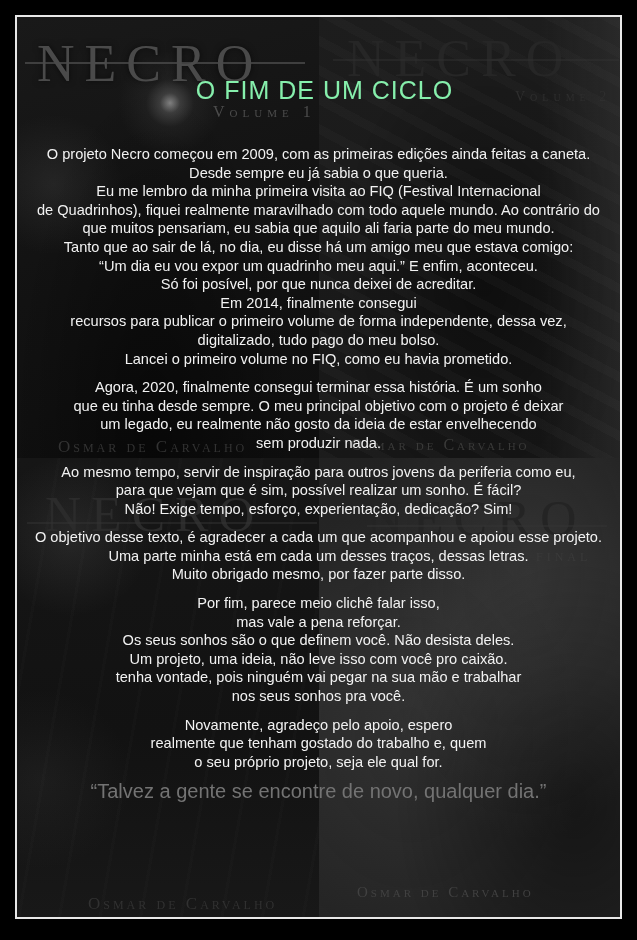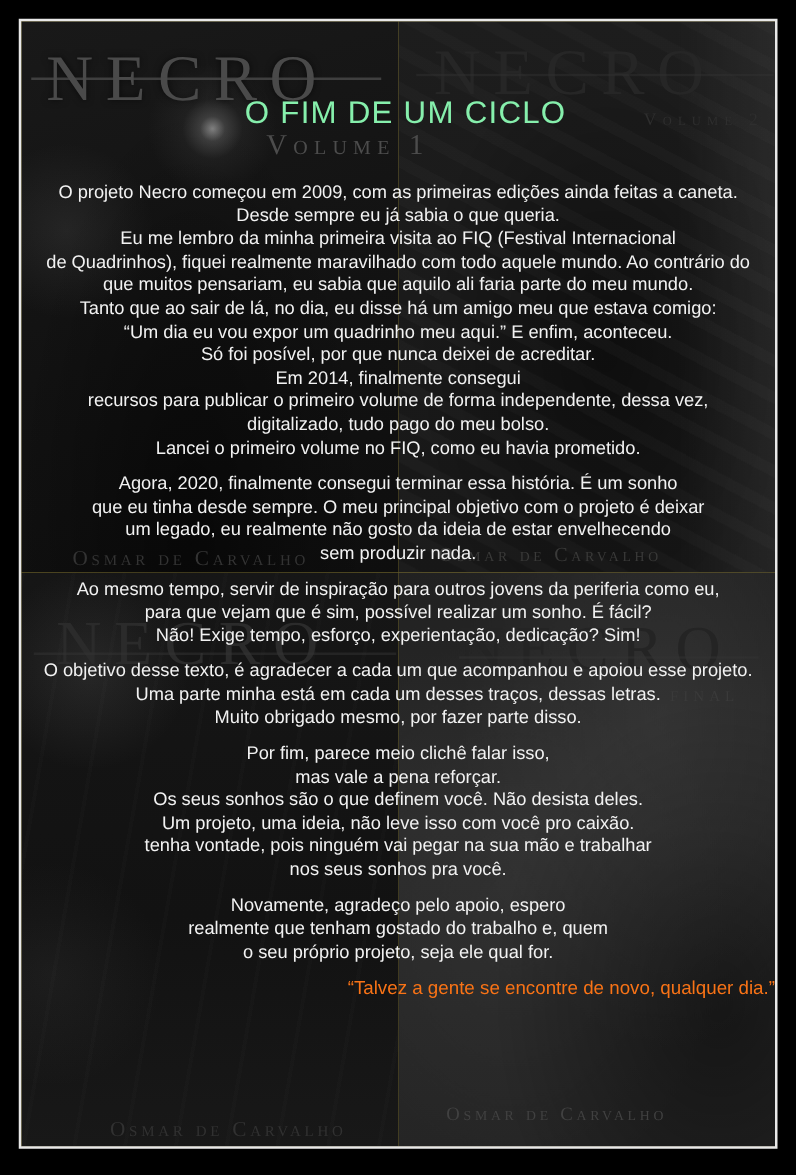--- a/index.html
+++ b/index.html
@@ -59,21 +59,21 @@
   .necro-br{left:350px;top:472px;font-size:50px;color:#242424;}
   .logo-line{position:absolute;height:2px;background:#4a4a4a;z-index:1;}
   .line-tl{left:8px;top:45px;width:280px;opacity:.8;}
   .line-tr{left:316px;top:42px;width:286px;opacity:.45;background:#333;}
   .line-bl{left:10px;top:505px;width:290px;opacity:.5;background:#333;}
   .line-br{left:350px;top:508px;width:240px;opacity:.5;background:#333;}
   .volume{
     font-family:"Liberation Serif",serif;font-variant:small-caps;
     letter-spacing:5px;color:#4c4c4c;
   }
-  .volume-1{left:196px;top:86px;font-size:23px;}
+  .volume-1{left:196px;top:86px;font-size:16px;}
   .volume-2{left:498px;top:72px;font-size:14px;color:#2e2e2e;}
   .final-label{
     left:519px;top:533px;font-family:Liberation Serif, serif;
     font-size:12px;letter-spacing:4px;color:#3a3a3a;
   }
   .author{
     font-family:"Liberation Serif",serif;font-variant:small-caps;
     letter-spacing:3px;
   }
   .author-mid-left{left:41px;top:420px;font-size:17px;color:#333333;}
@@ -86,21 +86,21 @@
     z-index:2;text-align:center;color:#f2f2f2;
   }
   .page-title{
     margin:59px 0 0 12px;font-size:25px;font-weight:400;
     letter-spacing:1px;color:#86efac;
   }
   .para{margin:10px 0 0 0;font-size:14.6px;line-height:18.6px;}
   .para-0{margin-top:40px;}
   .line{display:block;}
   .closing{
-    margin-top:10px;font-size:15px;line-height:20px;color:#f97316;text-align:right;
+    margin-top:10px;font-size:20px;line-height:20px;color:#737373;
   }
 </style>
 </head>
 <body>
 
 <div class="page">
 
   <div class="frame"></div>
 
   <div class="art">

